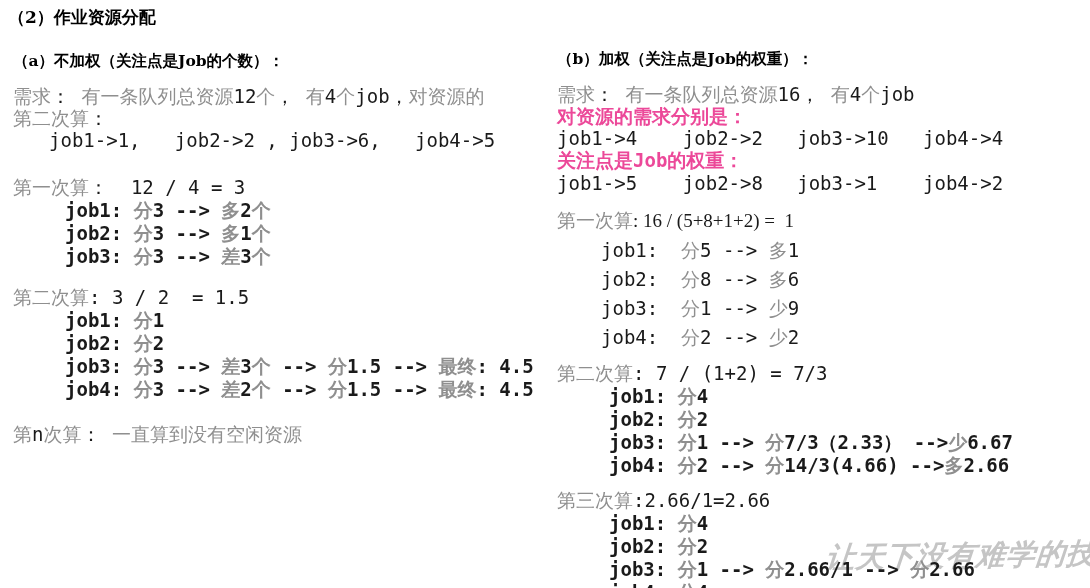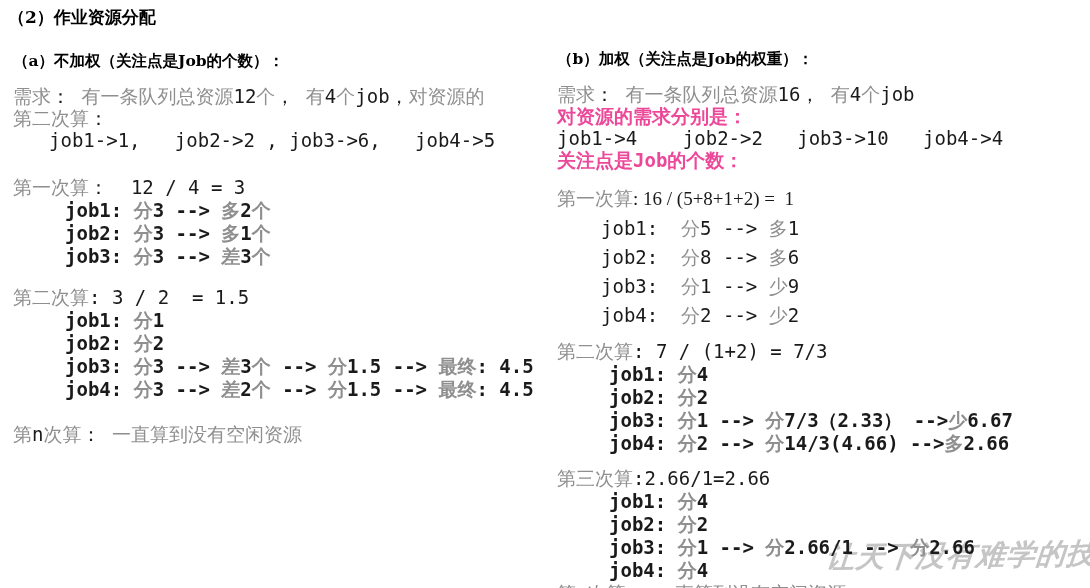--- a/index.html
+++ b/index.html
@@ -65,21 +65,22 @@
   <div class="ln lh23 ind2 g">job4: <span class="cjk">分</span>3 --&gt; <span class="cjk">差</span>2<span class="cjk">个</span> --&gt; <span class="cjk">分</span>1.5 --&gt; <span class="cjk">最终</span>: 4.5</div>
   <div class="sp22"></div>
   <div class="ln g"><span class="cjk">第</span>n<span class="cjk">次算</span>： <span class="cjk">一直算到没有空闲资源</span></div>
 </section>
 
 <section class="col col-b">
   <div class="h">（b）加权（关注点是Job的权重）：</div>
   <div class="ln g"><span class="cjk">需求</span>： <span class="cjk">有一条队列总资源</span>16， <span class="cjk">有</span>4<span class="cjk">个</span>job</div>
   <div class="ln b">对资源的需求分别是：</div>
   <div class="ln">job1-&gt;4    job2-&gt;2   job3-&gt;10   job4-&gt;4</div>
-  <div class="ln lh23 b">关注点是Job的个数：</div>
+  <div class="ln lh23 b">关注点是Job的权重：</div>
+  <div class="ln">job1-&gt;5    job2-&gt;8   job3-&gt;1    job4-&gt;2</div>
   <div class="sp17"></div>
   <div class="ln lh20 g"><span class="cjk">第一次算</span>: 16 / (5+8+1+2) =  1</div>
   <div class="ln lh19 ind3 g">job1:  <span class="cjk">分</span>5 --&gt; <span class="cjk">多</span>1</div>
   <div class="ln lh19 ind3 g">job2:  <span class="cjk">分</span>8 --&gt; <span class="cjk">多</span>6</div>
   <div class="ln lh19 ind3 g">job3:  <span class="cjk">分</span>1 --&gt; <span class="cjk">少</span>9</div>
   <div class="ln lh19 ind3 g">job4:  <span class="cjk">分</span>2 --&gt; <span class="cjk">少</span>2</div>
   <div class="sp15"></div>
   <div class="ln lh23 g"><span class="cjk">第二次算</span>: 7 / (1+2) = 7/3</div>
   <div class="ln lh23 ind2 g">job1: <span class="cjk">分</span>4</div>
   <div class="ln lh23 ind2 g">job2: <span class="cjk">分</span>2</div>

